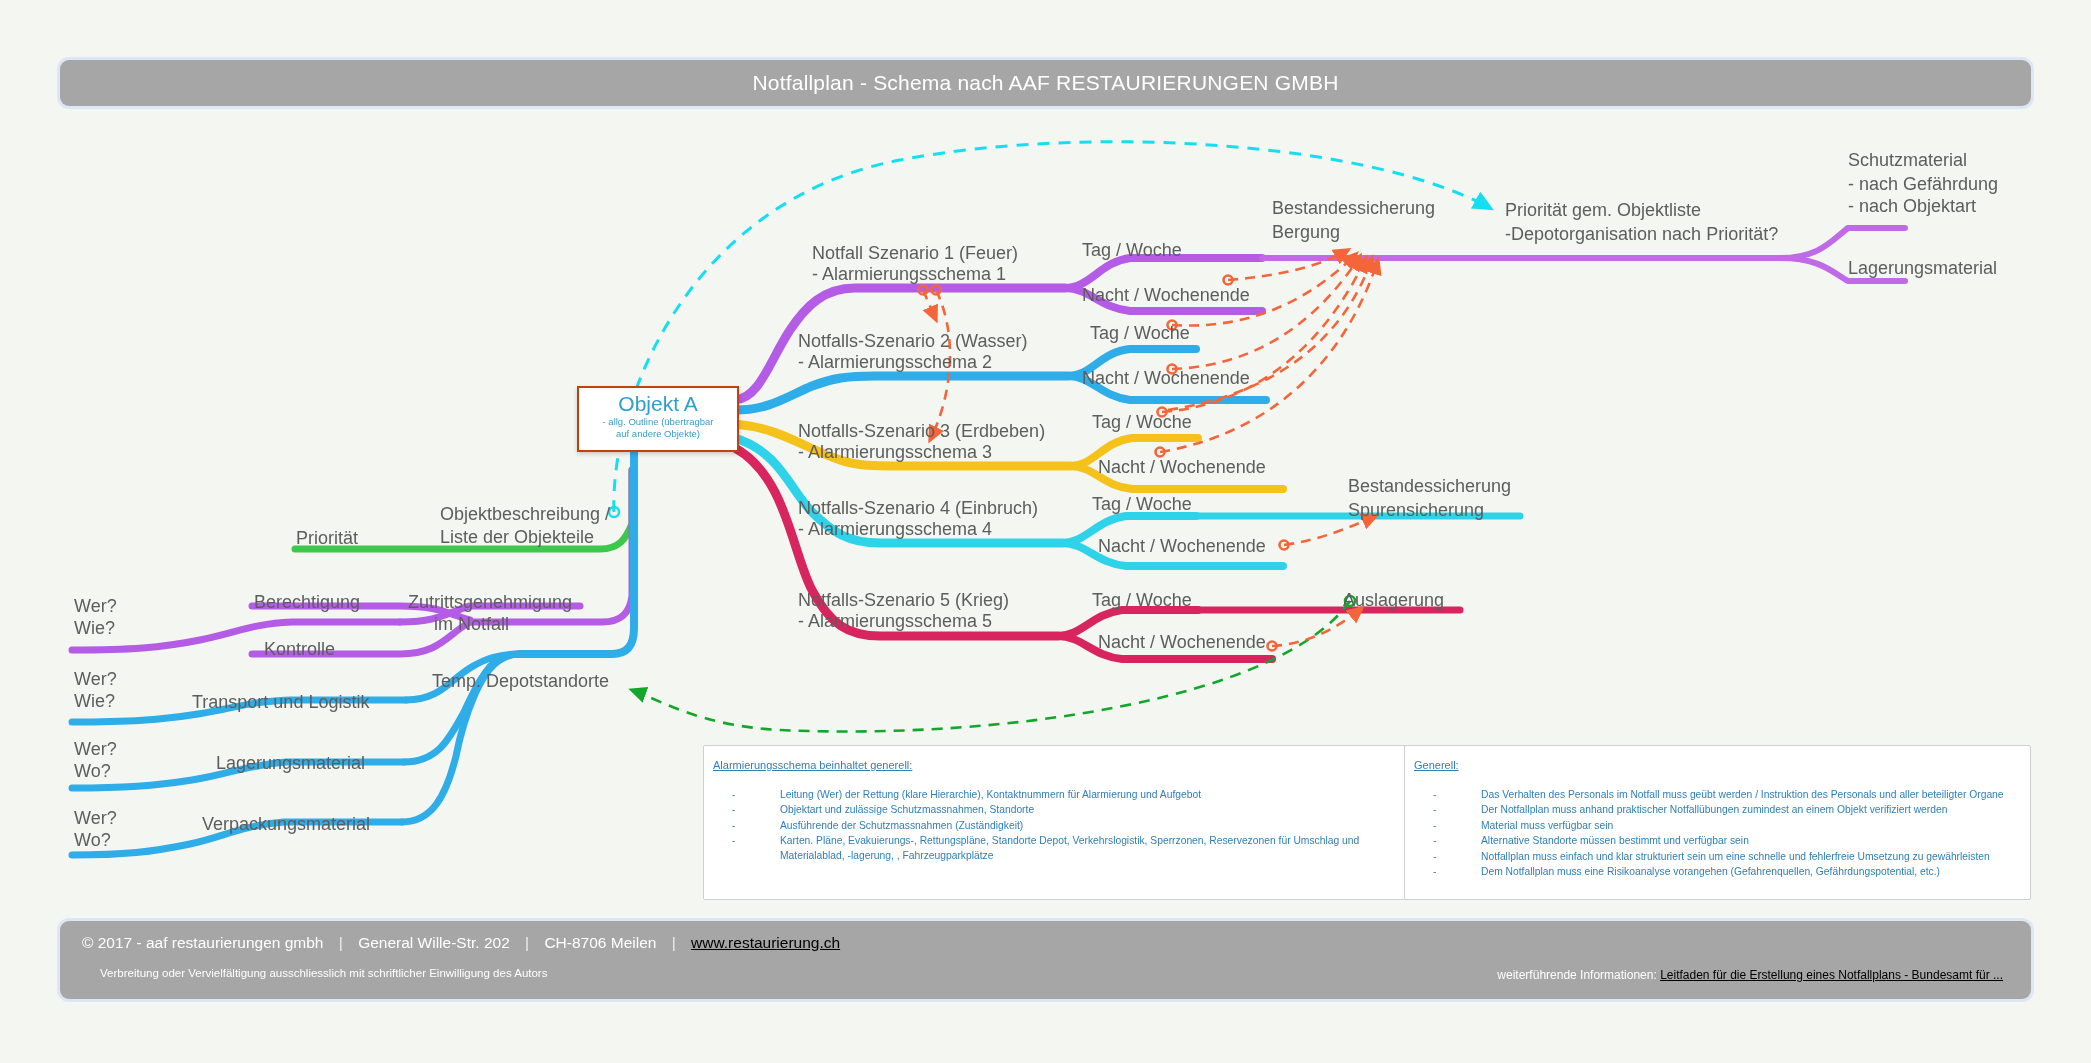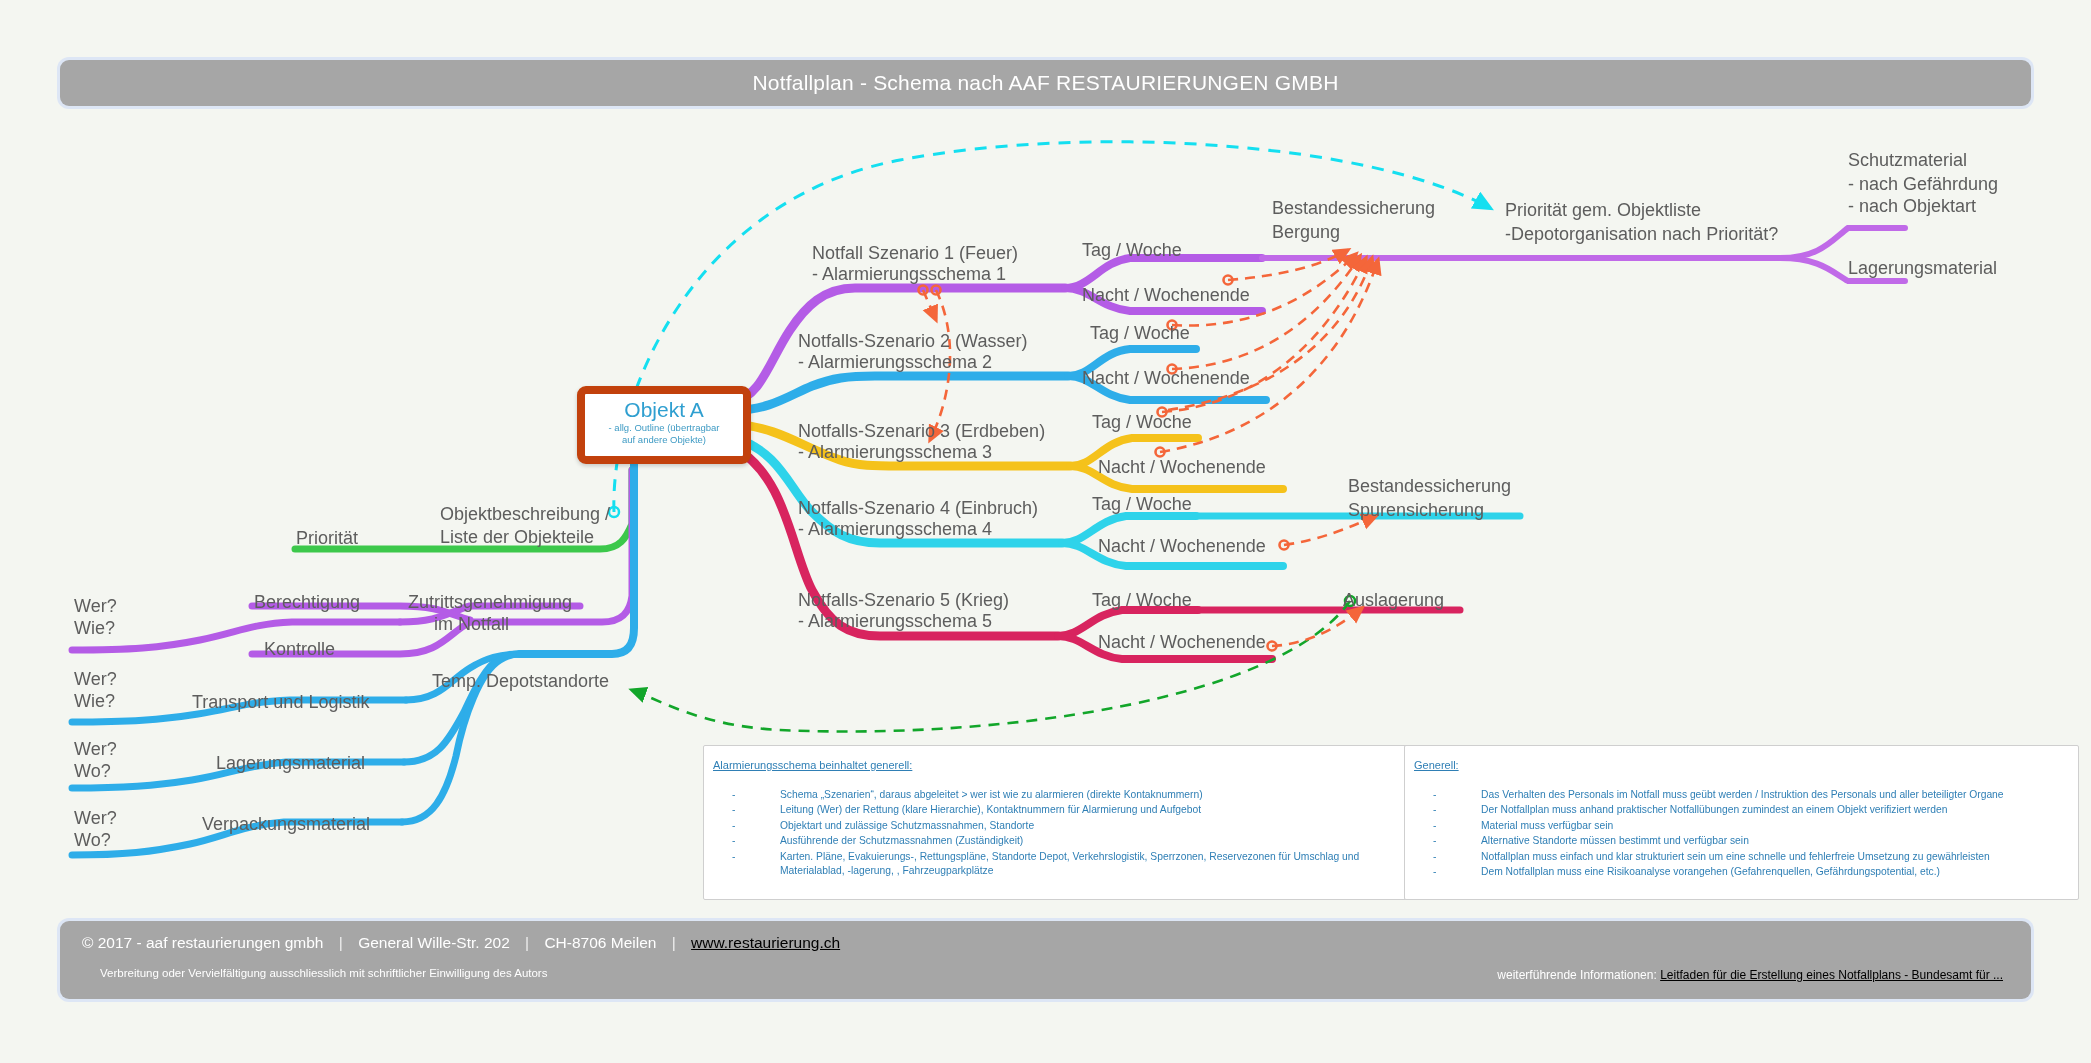--- a/index.html
+++ b/index.html
@@ -39,21 +39,21 @@
     position:absolute;right:28px;top:47px;color:#ffffff;font-size:12px;
     white-space:nowrap;
   }
 
   
   .infobox{
     position:absolute;background:#ffffff;border:1px solid #cfcfcf;
     border-radius:2px;
   }
   #box-alarm{left:703px;top:745px;width:716px;height:153px;}
-  #box-gen{left:1404px;top:745px;width:625px;height:153px;padding-left:48px;}
+  #box-gen{left:1404px;top:745px;width:625px;height:153px;}
   .ib-title{
     position:absolute;left:9px;top:13px;color:#2f7fb5;font-size:11px;
     text-decoration:underline;white-space:nowrap;
   }
   .ib-list{
     position:absolute;left:28px;top:42px;right:8px;
     color:#2f7fb5;font-size:10.3px;line-height:14.4px;
     list-style:none;margin:0;padding:0;
   }
   .ib-list li{
@@ -65,21 +65,21 @@
 
   
   .lbl{
     position:absolute;color:#5d5d5d;font-size:18px;line-height:21px;
     white-space:nowrap;
   }
 
   
   #central{
     position:absolute;left:577px;top:386px;width:158px;height:62px;
-    background:#ffffff;border:8px solid #c2410c;border-radius:9px;
+    background:#ffffff;border:2px solid #c2410c;border-radius:0;
     box-shadow:0 2px 4px rgba(0,0,0,.18);
     z-index:6;
   }
   #central .c-title{
     text-align:center;color:#2f9fd0;font-size:21px;margin-top:5px;
     line-height:22px;
   }
   #central .c-sub{
     text-align:center;color:#3f9bc4;font-size:9.5px;line-height:11px;
     margin-top:1px;
@@ -283,21 +283,20 @@
   <div class="lbl" style="left:74px;top:830px;">Wo?</div>
 
   <div class="lbl" style="left:192px;top:692px;">Transport und Logistik</div>
   <div class="lbl" style="left:216px;top:753px;">Lagerungsmaterial</div>
   <div class="lbl" style="left:202px;top:814px;">Verpackungsmaterial</div>
   <div class="lbl" style="left:432px;top:671px;">Temp. Depotstandorte</div>
 
   <div class="infobox" id="box-alarm">
     <div class="ib-title">Alarmierungsschema beinhaltet generell:</div>
     <ul class="ib-list">
-      <li>Schema „Szenarien“, daraus abgeleitet &gt; wer ist wie zu alarmieren (direkte Kontaknummern)</li>
       <li>Leitung (Wer) der Rettung (klare Hierarchie), Kontaktnummern für Alarmierung und Aufgebot</li>
       <li>Objektart und zulässige Schutzmassnahmen, Standorte</li>
       <li>Ausführende der Schutzmassnahmen (Zuständigkeit)</li>
       <li>Karten. Pläne, Evakuierungs-, Rettungspläne, Standorte Depot, Verkehrslogistik, Sperrzonen, Reservezonen für Umschlag und Materialablad, -lagerung, , Fahrzeugparkplätze</li>
     </ul>
   </div>
 
   <div class="infobox" id="box-gen">
     <div class="ib-title">Generell:</div>
     <ul class="ib-list">

